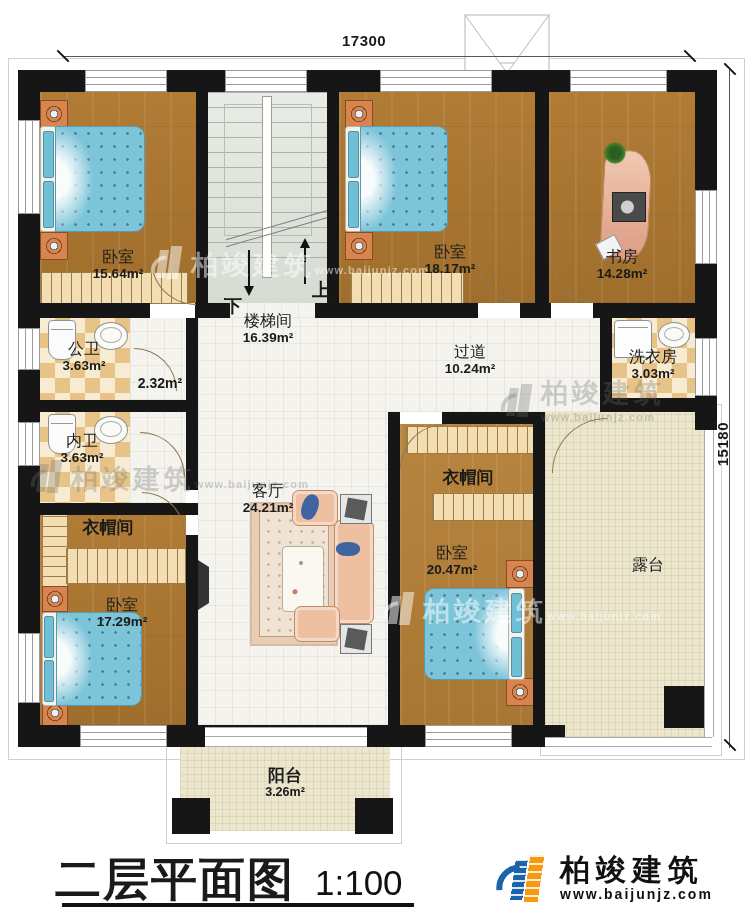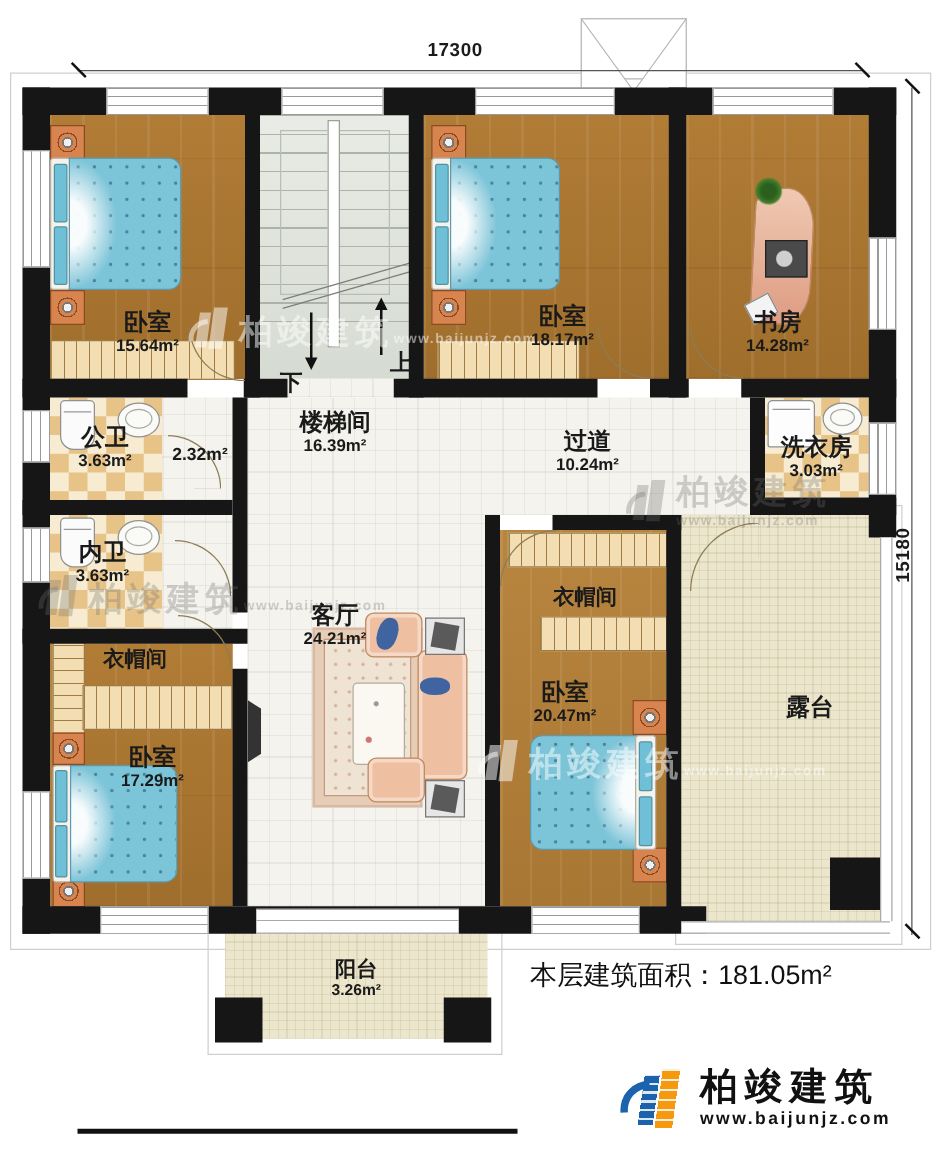--- a/index.html
+++ b/index.html
@@ -65,21 +65,21 @@
   .ctbl{position:absolute;background:#fbf8f2;border:1px solid #b3ad9c;border-radius:4px;
     background-image:radial-gradient(circle at 30% 70%,#c77 2px,transparent 3px),radial-gradient(circle at 45% 25%,#999 1.5px,transparent 2.5px);}
   .fig{position:absolute;background:#3f64a0;border-radius:45%;}
   .tv{position:absolute;background:#333;clip-path:polygon(0 0,100% 14%,100% 86%,0 100%);}
   .steps{position:absolute;background-image:repeating-linear-gradient(180deg,#acb4a7 0 1px,transparent 1px 15px);}
   .stRail{position:absolute;background:#fff;border:1px solid #9aa094;}
   .brk{position:absolute;background:#7d7d7d;height:1px;transform:rotate(-16deg);}
   .tri-up{position:absolute;width:0;height:0;border-left:5px solid transparent;border-right:5px solid transparent;border-bottom:10px solid #111;}
   .tri-down{position:absolute;width:0;height:0;border-left:5px solid transparent;border-right:5px solid transparent;border-top:10px solid #111;}
   .rlabel{position:absolute;text-align:center;line-height:1.12;transform:translateX(-50%);white-space:nowrap;}
-  .rname{display:block;font-size:19px;font-weight:bold;}
+  .rname{display:block;font-size:16px;font-weight:normal;}
   .rname-s{display:block;font-size:17px;font-weight:bold;}
   .rarea{display:block;font-size:13.5px;font-weight:bold;}
   .stairword{position:absolute;font-size:18px;font-weight:bold;}
   .dimline-h{position:absolute;height:0;border-top:1px solid #555;}
   .dimline-v{position:absolute;width:0;border-left:1px solid #555;}
   .dtick{position:absolute;width:16px;height:0;border-top:2px solid #111;transform:rotate(45deg);}
   .dimtext{position:absolute;font-size:15px;font-weight:bold;letter-spacing:.5px;}
   .wm{position:absolute;display:flex;align-items:center;gap:7px;pointer-events:none;}
   .wm-light{color:rgba(255,255,255,.5);}
   .wm-dark{color:rgba(110,110,110,.3);}
@@ -284,38 +284,38 @@
         <i class="wm-b2"></i>
         <span class="wm-sw"></span>
       </span>
     <span><span class="wm-name">柏竣建筑</span><span class="wm-url">www.baijunjz.com</span></span>
   </div>
 
   <div class="rlabel" style="left:118px;top:248px;">
     <span class="rname">卧室</span>
     <span class="rarea">15.64m²</span>
   </div>
-  <div class="rlabel" style="left:268px;top:328px;">
+  <div class="rlabel" style="left:268px;top:312px;">
     <span class="rname">楼梯间</span>
     <span class="rarea">16.39m²</span>
   </div>
   <div class="rlabel" style="left:450px;top:243px;">
     <span class="rname">卧室</span>
     <span class="rarea">18.17m²</span>
   </div>
   <div class="rlabel" style="left:622px;top:248px;">
     <span class="rname">书房</span>
     <span class="rarea">14.28m²</span>
   </div>
   <div class="rlabel" style="left:84px;top:340px;">
     <span class="rname">公卫</span>
     <span class="rarea">3.63m²</span>
   </div>
   <div class="rlabel" style="left:160px;top:356px;">
-    <span class="rarea" style="font-size:14px;">2.32m²</span>
+    <span class="rarea" style="font-size:14px;margin-top:20px;">2.32m²</span>
   </div>
   <div class="rlabel" style="left:82px;top:432px;">
     <span class="rname">内卫</span>
     <span class="rarea">3.63m²</span>
   </div>
   <div class="rlabel" style="left:470px;top:343px;">
     <span class="rname">过道</span>
     <span class="rarea">10.24m²</span>
   </div>
   <div class="rlabel" style="left:653px;top:348px;">
@@ -352,24 +352,25 @@
 
   <div class="dimline-h" style="left:62px;top:56px;width:628px;"></div>
   <div class="dtick" style="left:55px;top:55px;"></div>
   <div class="dtick" style="left:682px;top:55px;"></div>
   <div class="dimtext" style="left:342px;top:32px;">17300</div>
   <div class="dimline-v" style="left:729px;top:70px;height:678px;"></div>
   <div class="dtick" style="left:722px;top:68px;"></div>
   <div class="dtick" style="left:722px;top:744px;"></div>
   <div class="dimtext" style="left:714px;top:422px;writing-mode:vertical-rl;transform:rotate(180deg);">15180</div>
 
-  <div class="ann" style="left:424px;top:765px;">
-    <span>本层建筑面积：</span><span>181.05m²</span>
-  </div>
-
+
+  <div id="title-block">
+    <span id="title-text">二层平面图</span>
+    <span id="title-scale">1:100</span>
+  </div>
   <div id="title-rule"></div>
 
   <div id="logo">
     <span class="lg">
         <span class="b1"></span>
         <span class="b2"></span>
         <span class="sw"></span>
       </span>
     <span>
       <span id="logo-name" style="display:block;">柏竣建筑</span>

